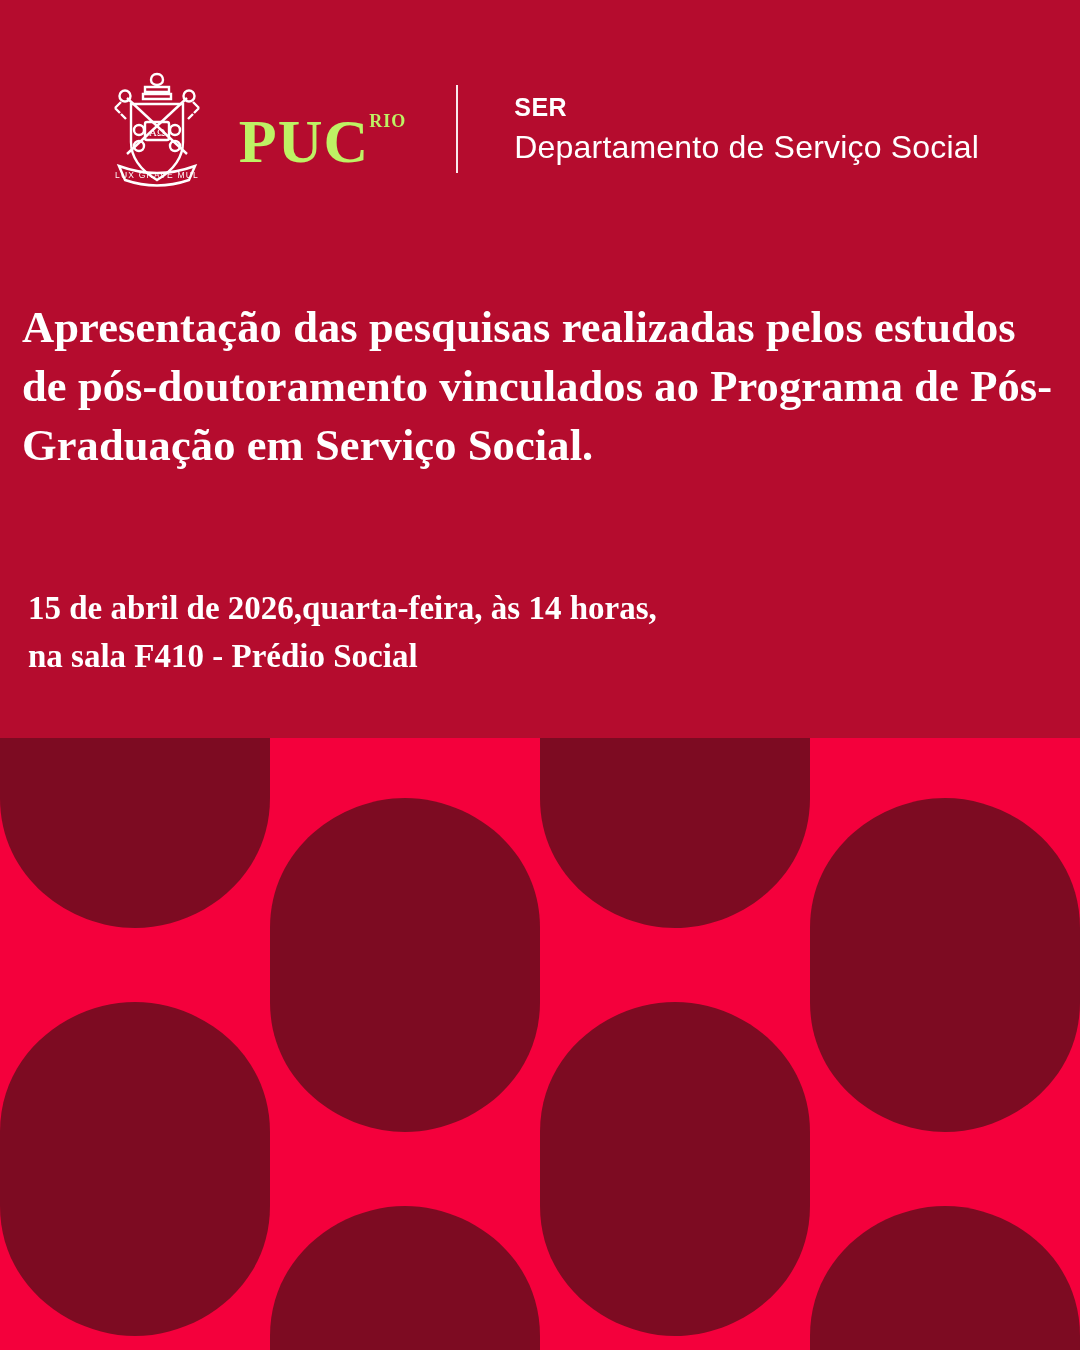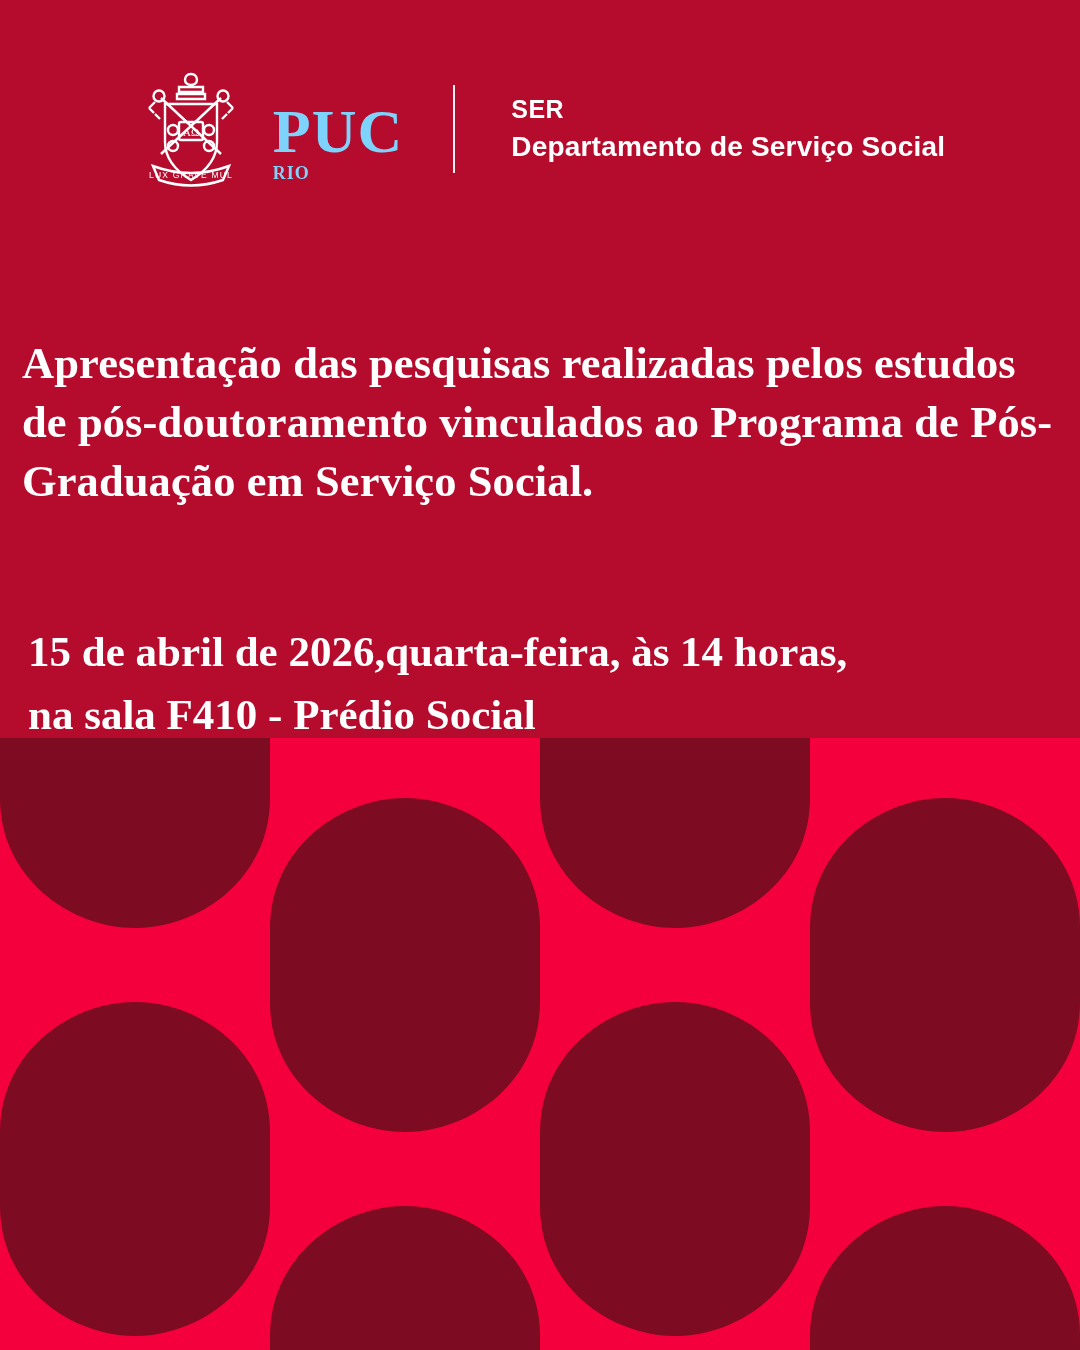--- a/index.html
+++ b/index.html
@@ -39,24 +39,23 @@
     gap: 26px;
   }
   .crest {
     width: 112px;
     height: 122px;
     position: relative;
     flex: none;
   }
   .puc-block {
     display: flex;
-    flex-direction: column;
     align-items: flex-start;
     line-height: 1;
-    color: #7dd3fc;
+    color: #bef264;
     margin-top: 24px;
   }
   .puc-word {
     font-family: "Liberation Serif", serif;
     font-size: 62px;
     font-weight: 700;
     letter-spacing: 1px;
   }
   .rio-word {
     font-family: "Liberation Serif", serif;
@@ -79,50 +78,50 @@
     flex-direction: column;
     justify-content: center;
   }
   .dept-acronym {
     font-size: 25px;
     font-weight: 700;
     letter-spacing: .5px;
     margin-bottom: 7px;
   }
   .dept-name {
-    font-size: 28px;
-    font-weight: 700;
+    font-size: 32px;
+    font-weight: 400;
     letter-spacing: .2px;
   }
 
   
   .content {
     position: absolute;
-    top: 334px;
+    top: 298px;
     left: 0;
     width: 100%;
     padding: 0 22px 0 22px;
     box-sizing: border-box;
   }
   .headline {
     color: #ffffff;
     font-family: "Liberation Serif", serif;
     font-size: 44.5px;
     font-weight: 700;
     line-height: 1.33;
     letter-spacing: .1px;
     margin: 0;
     max-width: 1050px;
   }
   .details {
     margin-top: 108px;
     padding-left: 6px;
     color: #ffffff;
     font-family: "Liberation Serif", serif;
-    font-size: 43px;
+    font-size: 33px;
     font-weight: 700;
     line-height: 1.47;
   }
   .details div { white-space: nowrap; }
 
   
   .pattern {
     position: absolute;
     left: 0;
     bottom: 0;

